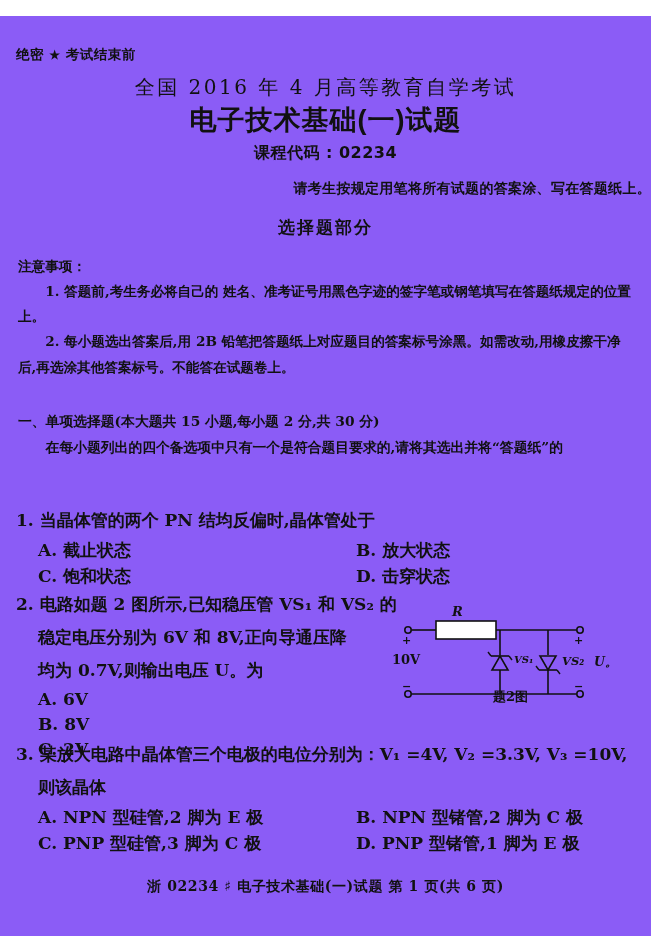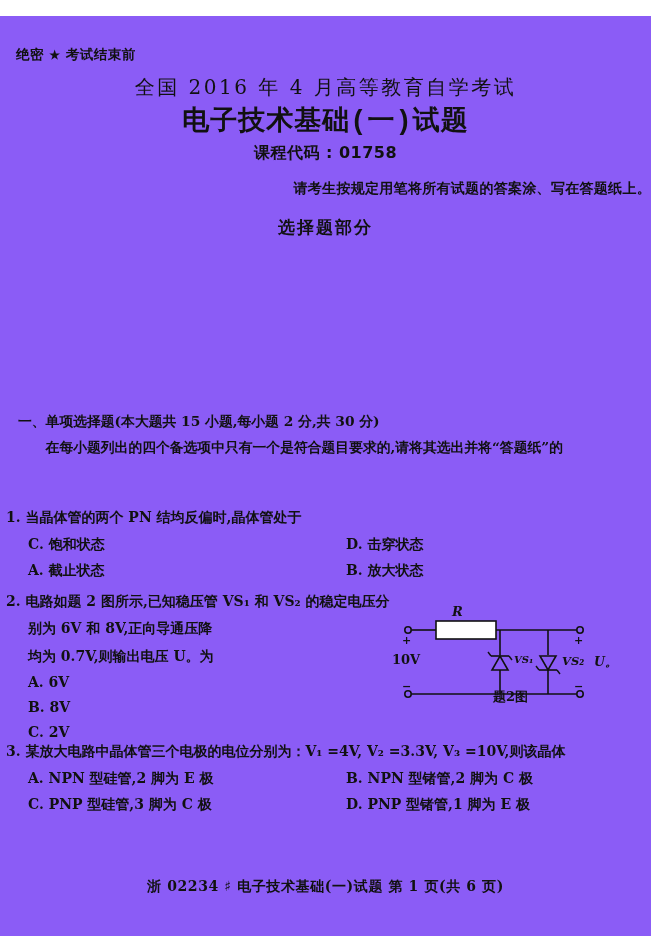--- a/index.html
+++ b/index.html
@@ -41,21 +41,21 @@
     text-align: center;
     font-size: 20px;
     letter-spacing: 2.5px;
     white-space: nowrap;
   }
   .paper-title {
     position: absolute;
     left: 0; right: 0;
     top: 86px;
     text-align: center;
-    font-family: Liberation Mono, monospace;
+    font-family: Liberation Sans, sans-serif;
     font-size: 27px;
     font-weight: 700;
     letter-spacing: 1px;
     white-space: nowrap;
   }
   .course-code {
     position: absolute;
     left: 0; right: 0;
     top: 127px;
     text-align: center;
@@ -112,23 +112,23 @@
     line-height: 1.9;
     font-weight: 700;
   }
   .part-one .lead { text-indent: 0; }
   .part-one .sub { text-indent: 2em; }
   .part-one .sub2 { padding-left: 2em; text-indent: 0; }
 
   
   .q {
     position: absolute;
-    left: 6px;
+    left: 16px;
     width: 615px;
-    font-size: 14px;
+    font-size: 17px;
     line-height: 1.95;
     font-weight: 700;
   }
   .q-stem {
     padding-left: 22px;
     text-indent: -22px;
   }
   .q-cont { padding-left: 22px; }
   .opt-row {
     position: relative;
@@ -185,39 +185,44 @@
 <div class="page">
 
   <div class="secrecy">
     <span>绝密</span>
     <span class="star">★</span>
     <span>考试结束前</span>
   </div>
 
   <div class="exam-line">全国 2016 年 4 月高等教育自学考试</div>
   <div class="paper-title">电子技术基础(一)试题</div>
-  <div class="course-code">课程代码 : 01758</div>
+  <div class="course-code">课程代码 : 02234</div>
   <div class="instruction">请考生按规定用笔将所有试题的答案涂、写在答题纸上。</div>
   <div class="section-heading">选择题部分</div>
 
+  <div class="notes">
+    <div class="notes-title">注意事项：</div>
+    <div class="note-item">1. 答题前,考生务必将自己的 姓名、准考证号用黑色字迹的签字笔或钢笔填写在答题纸规定的位置上。</div>
+    <div class="note-item">2. 每小题选出答案后,用 2B 铅笔把答题纸上对应题目的答案标号涂黑。如需改动,用橡皮擦干净后,再选涂其他答案标号。不能答在试题卷上。</div>
+  </div>
 
   <div class="part-one">
     <div class="lead">一、单项选择题(本大题共 15 小题,每小题 2 分,共 30 分)</div>
     <div class="sub">在每小题列出的四个备选项中只有一个是符合题目要求的,请将其选出并将“答题纸”的</div>
   </div>
 
   <div class="q" style="top:488px;">
     <div class="q-stem">1. 当晶体管的两个 PN 结均反偏时,晶体管处于</div>
     <div class="opt-row">
+      <span class="opt-left">A. 截止状态</span>
+      <span class="opt-right">B. 放大状态</span>
+    </div>
+    <div class="opt-row">
       <span class="opt-left">C. 饱和状态</span>
       <span class="opt-right">D. 击穿状态</span>
-    </div>
-    <div class="opt-row">
-      <span class="opt-left">A. 截止状态</span>
-      <span class="opt-right">B. 放大状态</span>
     </div>
   </div>
 
   <div class="q" style="top:572px; width:390px;">
     <div class="q-stem">2. 电路如题 2 图所示,已知稳压管 VS₁ 和 VS₂ 的稳定电压分别为 6V 和 8V,正向导通压降</div>
     <div class="q-cont">均为 0.7V,则输出电压 U。为</div>
     <div class="opt-stack">
       <div>A. 6V</div>
       <div>B. 8V</div>
       <div>C. 2V</div>

